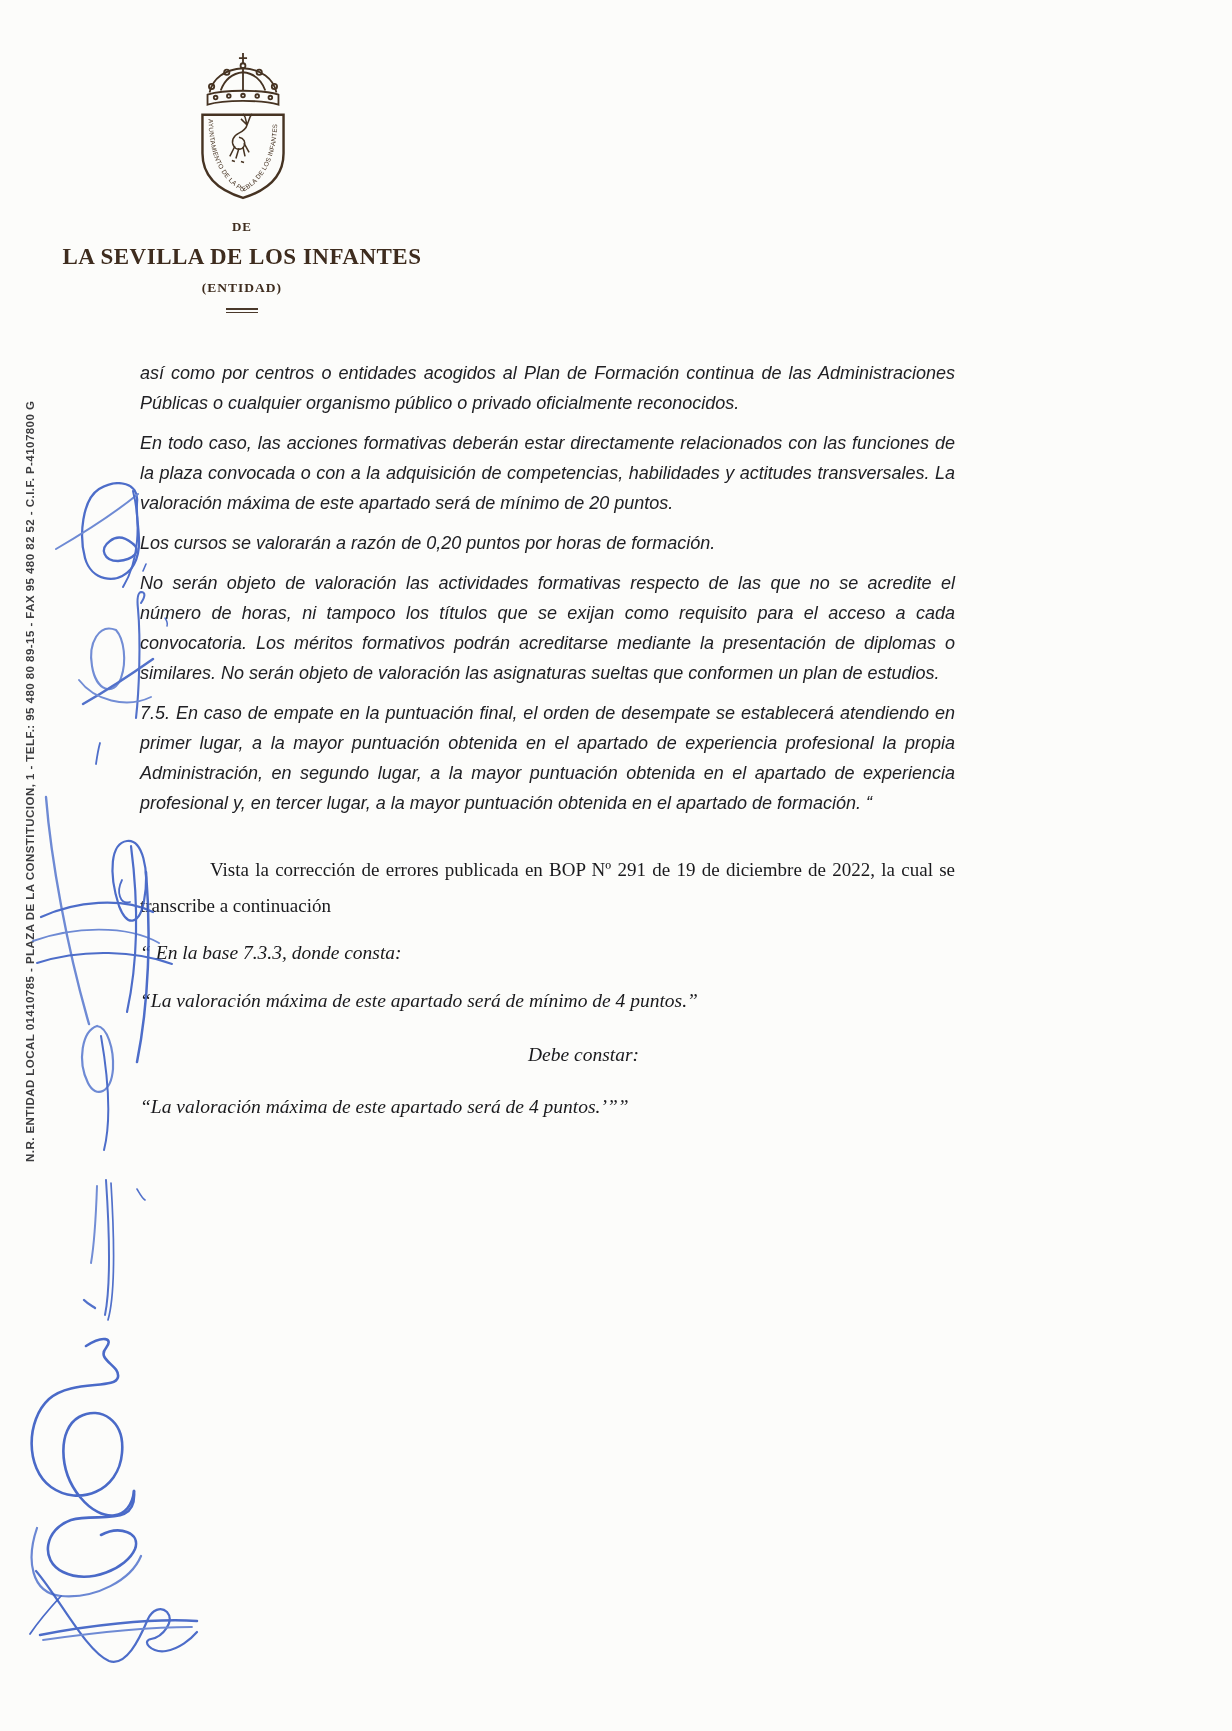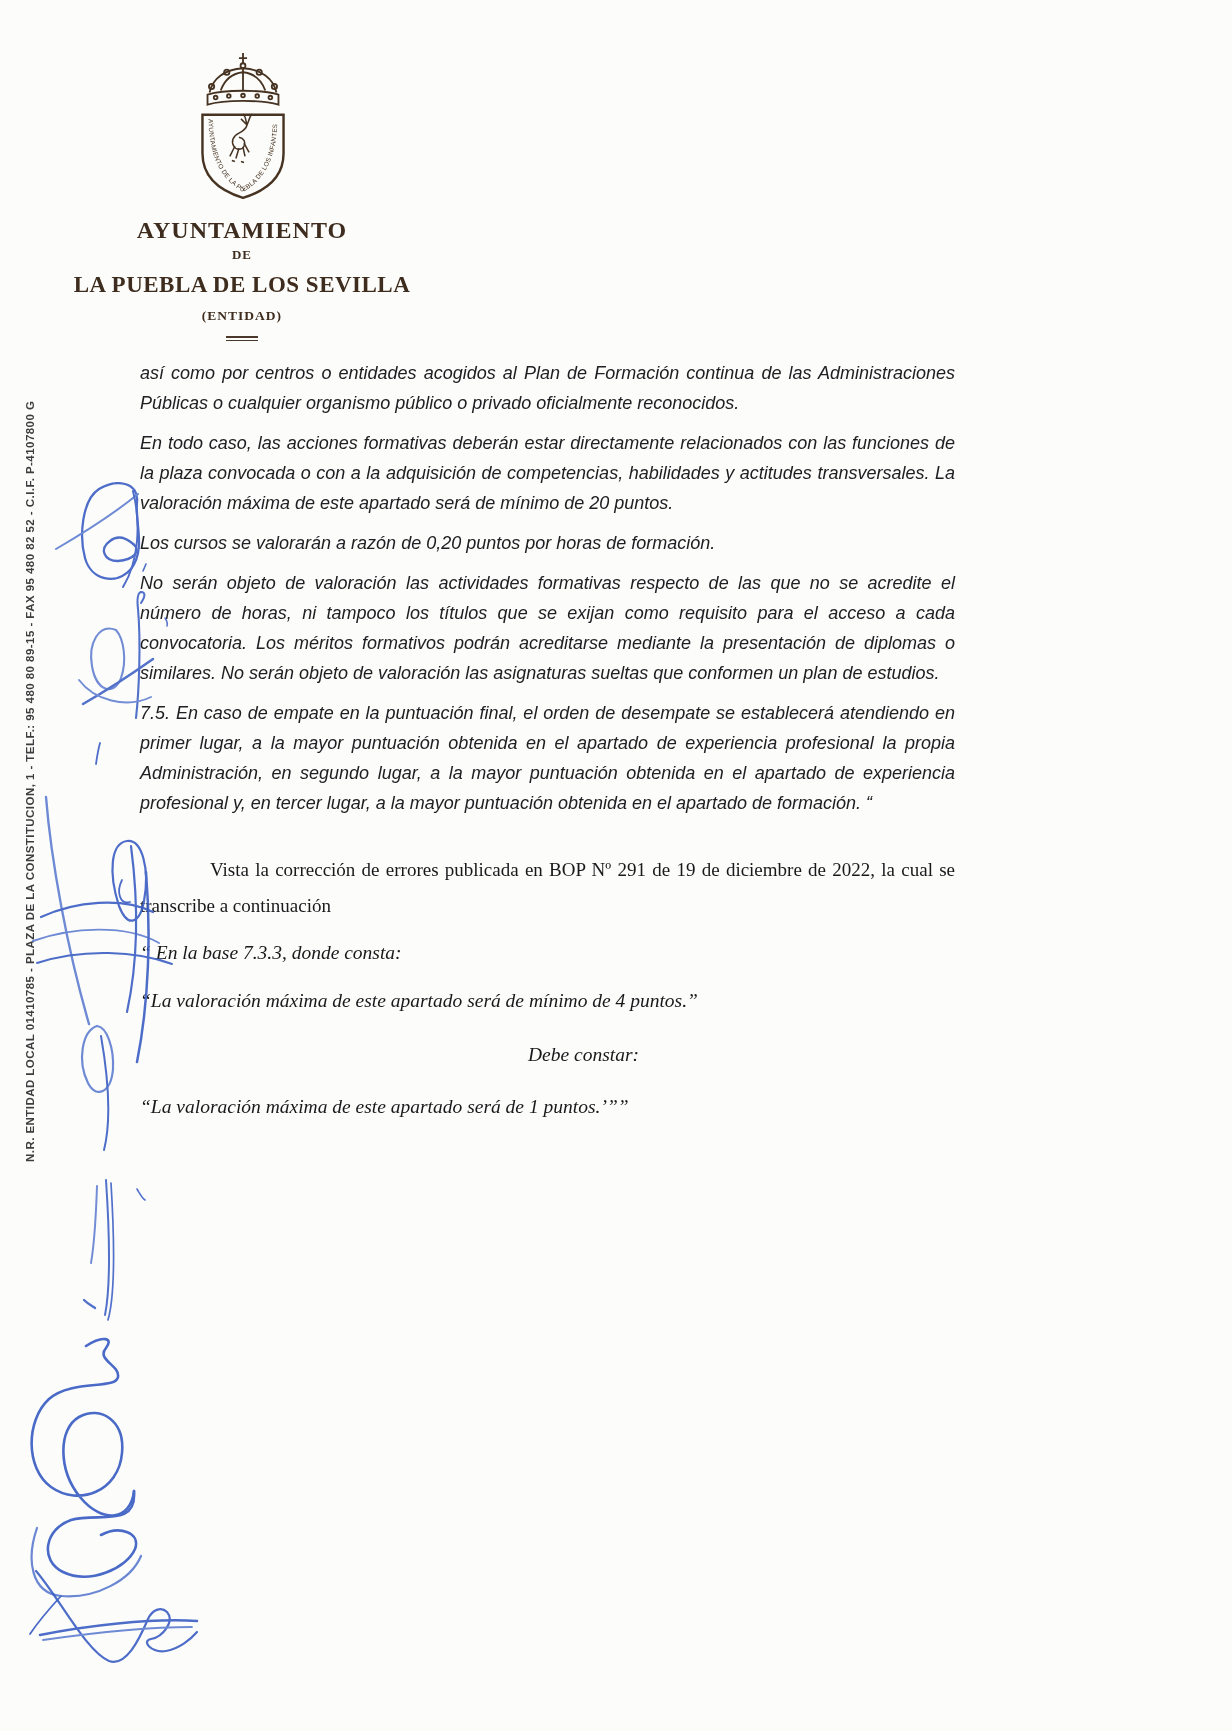--- a/index.html
+++ b/index.html
@@ -105,40 +105,39 @@
 
     <g stroke="#463322" fill="none" stroke-width="1.5">
       <path d="M 56,64 L 58,72 M 52,66 L 58,72 M 61,64 L 58,72 M 54,61 L 56,64 M 63,61 L 61,64"></path>
       <path d="M 58,72 C 57,76 54,78 50,80 C 44,83 42,88 45,93 C 47,97 53,97 55,93 C 57,89 55,85 50,84"></path>
       <path d="M 46,93 L 41,103 M 50,95 L 47,105 M 54,94 L 56,103 M 55,90 L 60,99"></path>
       <path d="M 43,107 L 46,108 M 52,108 L 55,109"></path>
     </g>
   </svg>
 
   <div class="org-header">
-    <div class="org-line1">AYUNTAMIENTO</div>
     <div class="org-line2">DE</div>
-    <div class="org-line3">LA PUEBLA DE LOS SEVILLA</div>
+    <div class="org-line3">LA SEVILLA DE LOS INFANTES</div>
     <div class="org-line4">(ENTIDAD)</div>
     <div class="header-divider"></div>
   </div>
 
   <div class="sidebar-text">N.R. ENTIDAD LOCAL 01410785 - PLAZA DE LA CONSTITUCION, 1 - TELF.: 95 480 80 89-15 - FAX 95 480 82 52 - C.I.F. P-4107800 G</div>
 
   <div class="content">
     <p class="sans-it">así como por centros o entidades acogidos al Plan de Formación continua de las Administraciones Públicas o cualquier organismo público o privado oficialmente reconocidos.</p>
     <p class="sans-it">En todo caso, las acciones formativas deberán estar directamente relacionados con las funciones de la plaza convocada o con a la adquisición de competencias, habilidades y actitudes transversales. La valoración máxima de este apartado será de mínimo de 20 puntos.</p>
     <p class="sans-it">Los cursos se valorarán a razón de 0,20 puntos por horas de formación.</p>
     <p class="sans-it">No serán objeto de valoración las actividades formativas respecto de las que no se acredite el número de horas, ni tampoco los títulos que se exijan como requisito para el acceso a cada convocatoria. Los méritos formativos podrán acreditarse mediante la presentación de diplomas o similares. No serán objeto de valoración las asignaturas sueltas que conformen un plan de estudios.</p>
     <p class="sans-it">7.5. En caso de empate en la puntuación final, el orden de desempate se establecerá atendiendo en primer lugar, a la mayor puntuación obtenida en el apartado de experiencia profesional la propia Administración, en segundo lugar, a la mayor puntuación obtenida en el apartado de experiencia profesional y, en tercer lugar, a la mayor puntuación obtenida en el apartado de formación. “</p>
     <p class="serif-p">Vista la corrección de errores publicada en BOP Nº 291 de 19 de diciembre de 2022, la cual se transcribe a continuación</p>
     <p class="serif-it mt16">“ En la base 7.3.3, donde consta:</p>
     <p class="serif-it mt22">“La valoración máxima de este apartado será de mínimo de 4 puntos.”</p>
     <p class="serif-it mt28 indent-left">Debe constar:</p>
-    <p class="serif-it mt26">“La valoración máxima de este apartado será de 1 puntos.’””</p>
+    <p class="serif-it mt26">“La valoración máxima de este apartado será de 4 puntos.’””</p>
   </div>
 
   <svg class="ink-overlay" width="1232" height="1731" viewBox="0 0 1232 1731">
 
     <g stroke="#3b5ec4" stroke-width="2.3" opacity="0.9">
       <path d="M 99,489 C 118,478 139,483 137,502 C 135,524 146,549 131,569 C 116,586 91,580 85,558 C 79,536 82,500 99,489"></path>
       <path d="M 110,541 C 99,549 104,561 118,561 C 133,560 143,551 132,543 C 122,535 115,537 110,541"></path>
       <path d="M 56,549 C 80,535 116,512 138,494" stroke="#5f7ed0" stroke-width="2"></path>
       <path d="M 133,491 C 141,523 139,561 123,587" stroke-width="2"></path>
       <path fill="none" d="M 146,564 L 143,571" stroke-width="1.6"></path>

